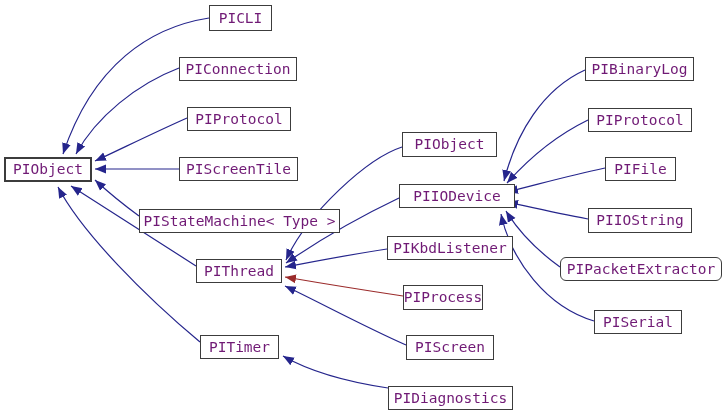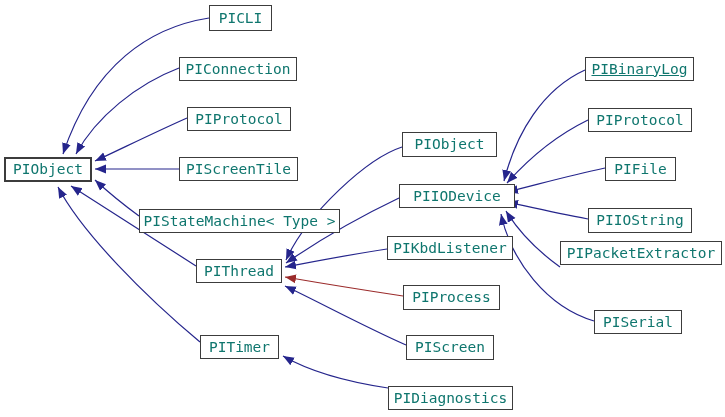--- a/index.html
+++ b/index.html
@@ -9,21 +9,21 @@
     background:#ffffff;
     font-family:"DejaVu Sans Mono", monospace;
     overflow:hidden;
   }
   #edges{position:absolute;left:0;top:0;width:725px;height:417px;}
   .node{
     position:absolute;
     box-sizing:border-box;
     background:#ffffff;
     border:1px solid #3c3c3c;
-    color:#0f766e;
+    color:#701a75;
     font-size:14.5px;
     line-height:1;
     display:flex;
     align-items:center;
     justify-content:center;
     white-space:nowrap;
     cursor:pointer;
   }
   .node.root{border-width:2px;}
 </style>
@@ -89,41 +89,41 @@
       </div>
       <div class="node" style="left: 402px; top: 132px; width: 95px; height: 25px;">
         <span>PIObject</span>
       </div>
       <div class="node" style="left: 399px; top: 184px; width: 116px; height: 24px;">
         <span>PIIODevice</span>
       </div>
       <div class="node" style="left: 387px; top: 236px; width: 126px; height: 24px;">
         <span>PIKbdListener</span>
       </div>
-      <div class="node" style="left: 403px; top: 285px; width: 97px; height: 25px;">
+      <div class="node" style="left: 403px; top: 285px; width: 80px; height: 25px;">
         <span>PIProcess</span>
       </div>
       <div class="node" style="left: 406px; top: 335px; width: 88px; height: 25px;">
         <span>PIScreen</span>
       </div>
       <div class="node" style="left: 388px; top: 386px; width: 125px; height: 24px;">
         <span>PIDiagnostics</span>
       </div>
-      <div class="node" style="left: 585px; top: 57px; width: 109px; height: 24px; text-decoration: underline;">
+      <div class="node" style="left: 585px; top: 57px; width: 109px; height: 24px;">
         <span>PIBinaryLog</span>
       </div>
       <div class="node" style="left: 588px; top: 108px; width: 104px; height: 24px;">
         <span>PIProtocol</span>
       </div>
       <div class="node" style="left: 605px; top: 157px; width: 71px; height: 24px;">
         <span>PIFile</span>
       </div>
       <div class="node" style="left: 588px; top: 208px; width: 104px; height: 25px;">
         <span>PIIOString</span>
       </div>
-      <div class="node" style="left: 560px; top: 241px; width: 162px; height: 24px;">
+      <div class="node" style="left: 560px; top: 257px; width: 162px; height: 24px; border-radius: 6px;">
         <span>PIPacketExtractor</span>
       </div>
       <div class="node" style="left: 594px; top: 310px; width: 88px; height: 24px;">
         <span>PISerial</span>
       </div>
     </div>
 </div>
 
 </body></html>

